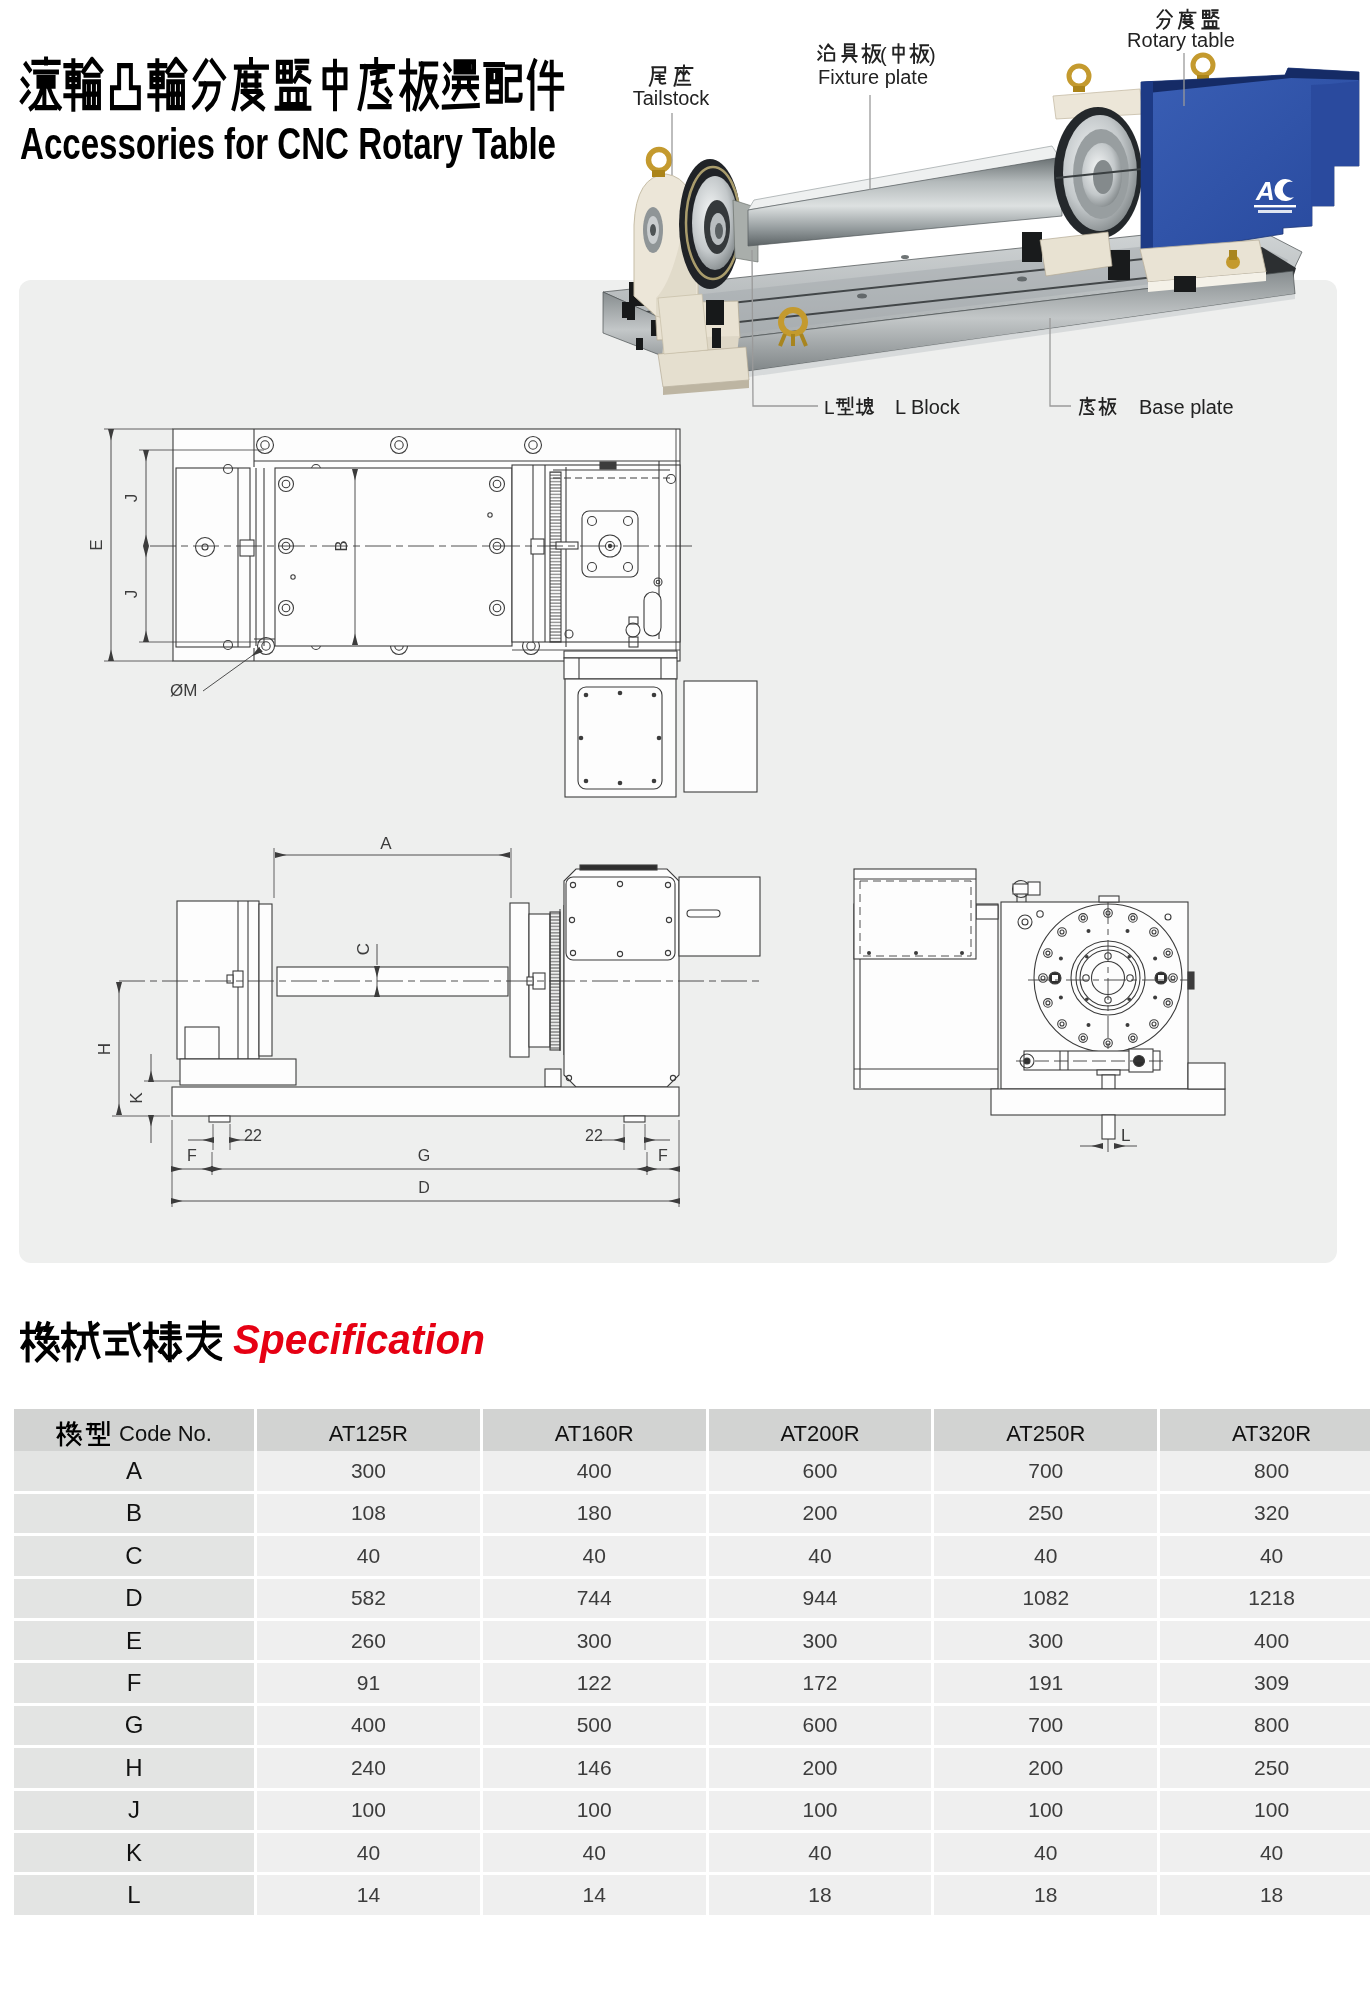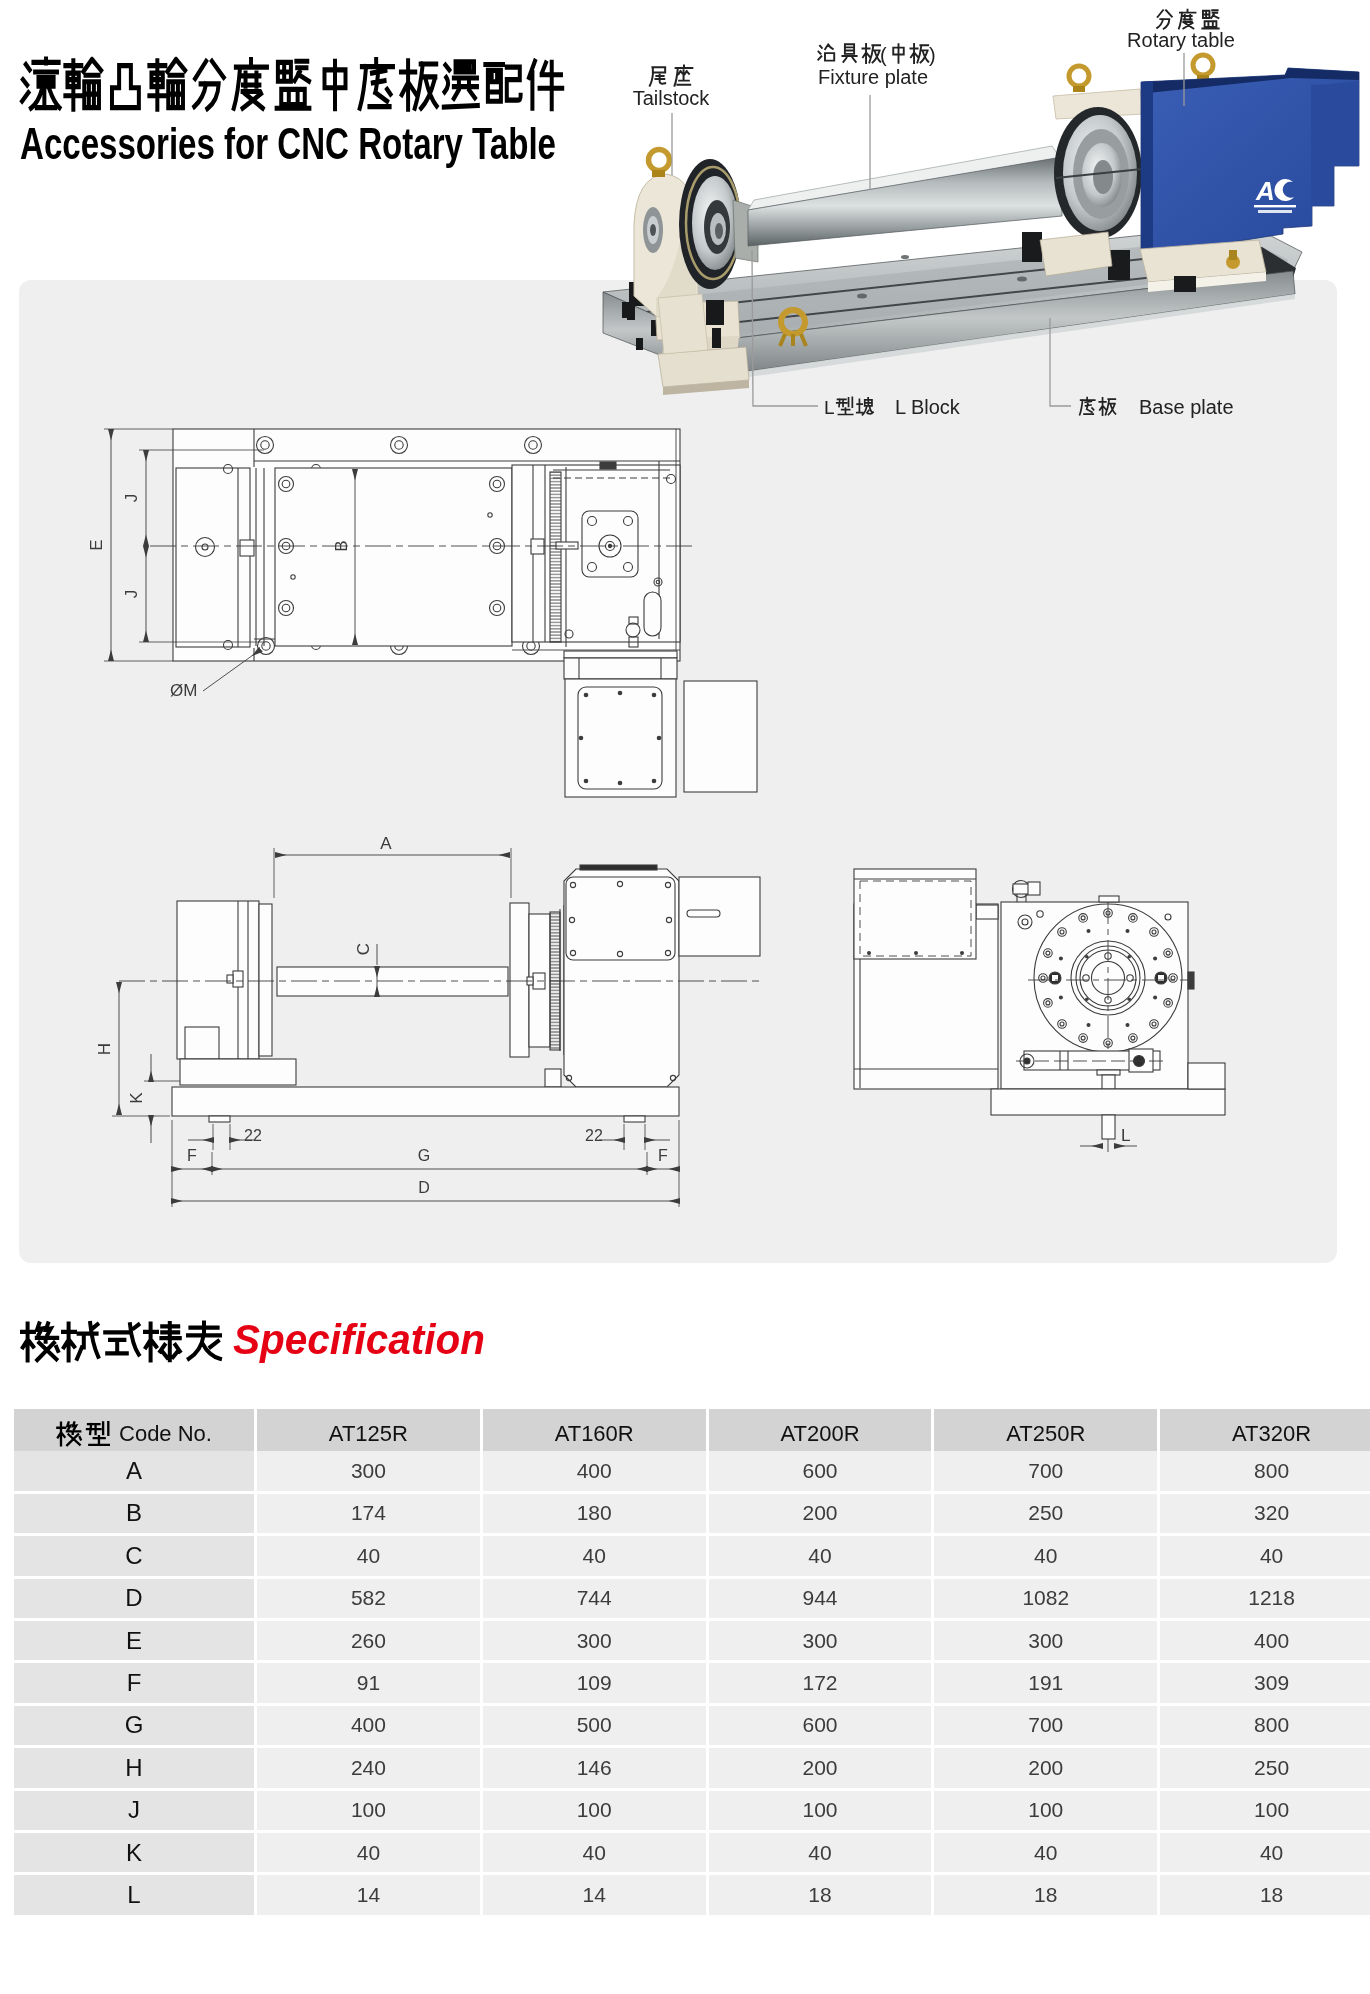--- a/index.html
+++ b/index.html
@@ -717,21 +717,21 @@
       <div class="hd">AT320R</div>
 
 <div class="lb">A</div>
       <div class="dt">300</div>
       <div class="dt">400</div>
       <div class="dt">600</div>
       <div class="dt">700</div>
       <div class="dt">800</div>
 
 <div class="lb">B</div>
-      <div class="dt">174</div>
+      <div class="dt">108</div>
       <div class="dt">180</div>
       <div class="dt">200</div>
       <div class="dt">250</div>
       <div class="dt">320</div>
 
 <div class="lb">C</div>
       <div class="dt">40</div>
       <div class="dt">40</div>
       <div class="dt">40</div>
       <div class="dt">40</div>
@@ -746,21 +746,21 @@
 
 <div class="lb">E</div>
       <div class="dt">260</div>
       <div class="dt">300</div>
       <div class="dt">300</div>
       <div class="dt">300</div>
       <div class="dt">400</div>
 
 <div class="lb">F</div>
       <div class="dt">91</div>
-      <div class="dt">109</div>
+      <div class="dt">122</div>
       <div class="dt">172</div>
       <div class="dt">191</div>
       <div class="dt">309</div>
 
 <div class="lb">G</div>
       <div class="dt">400</div>
       <div class="dt">500</div>
       <div class="dt">600</div>
       <div class="dt">700</div>
       <div class="dt">800</div>

